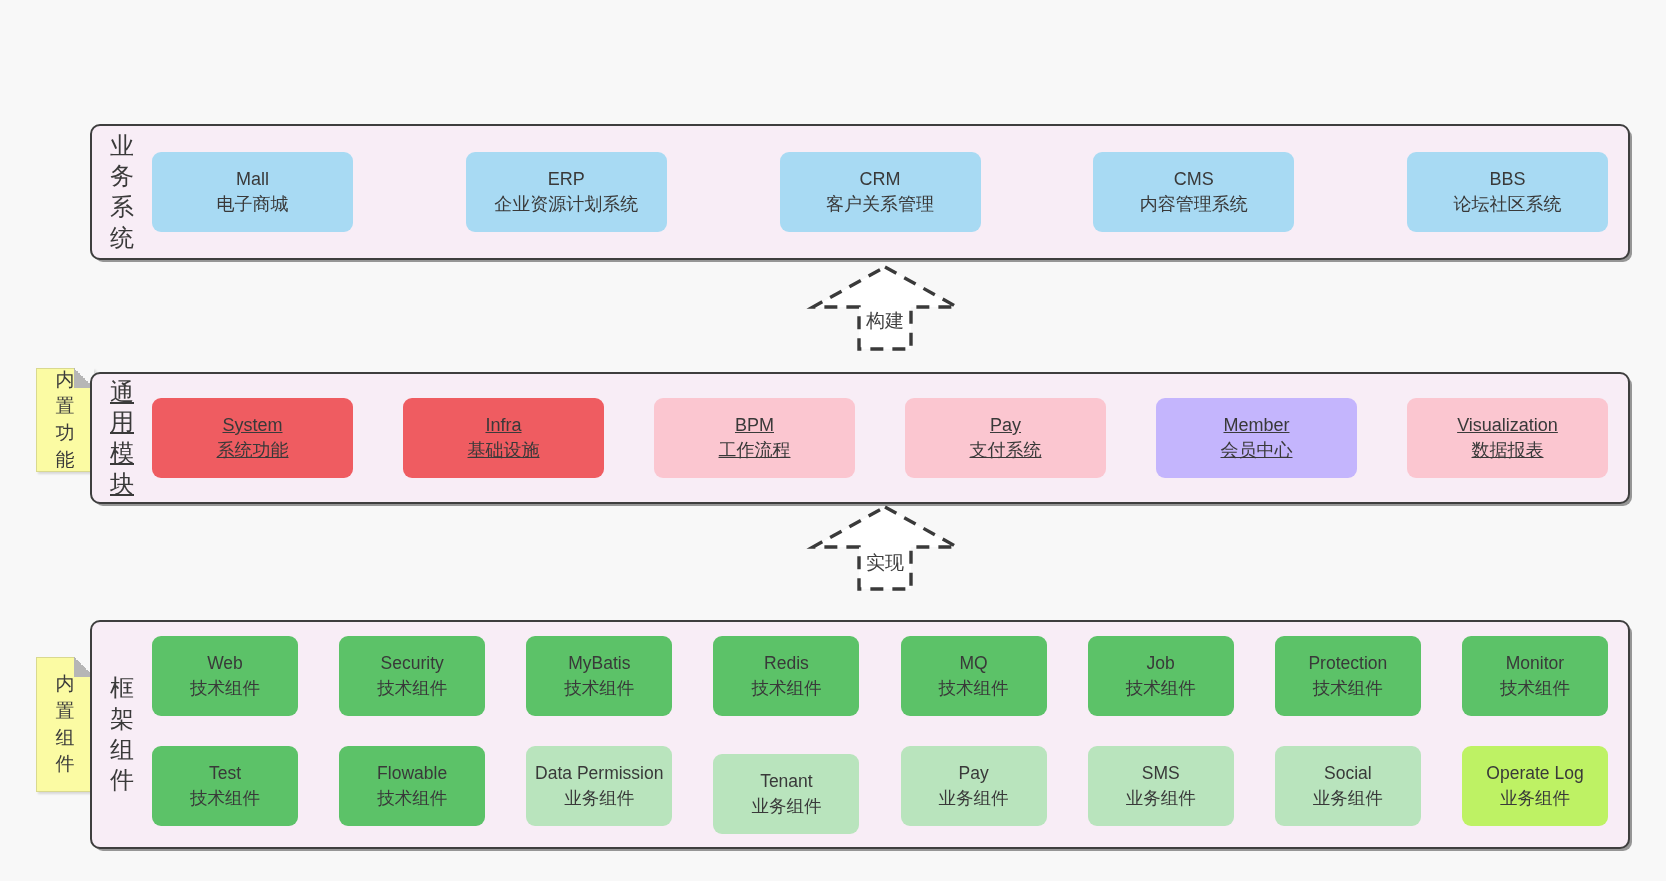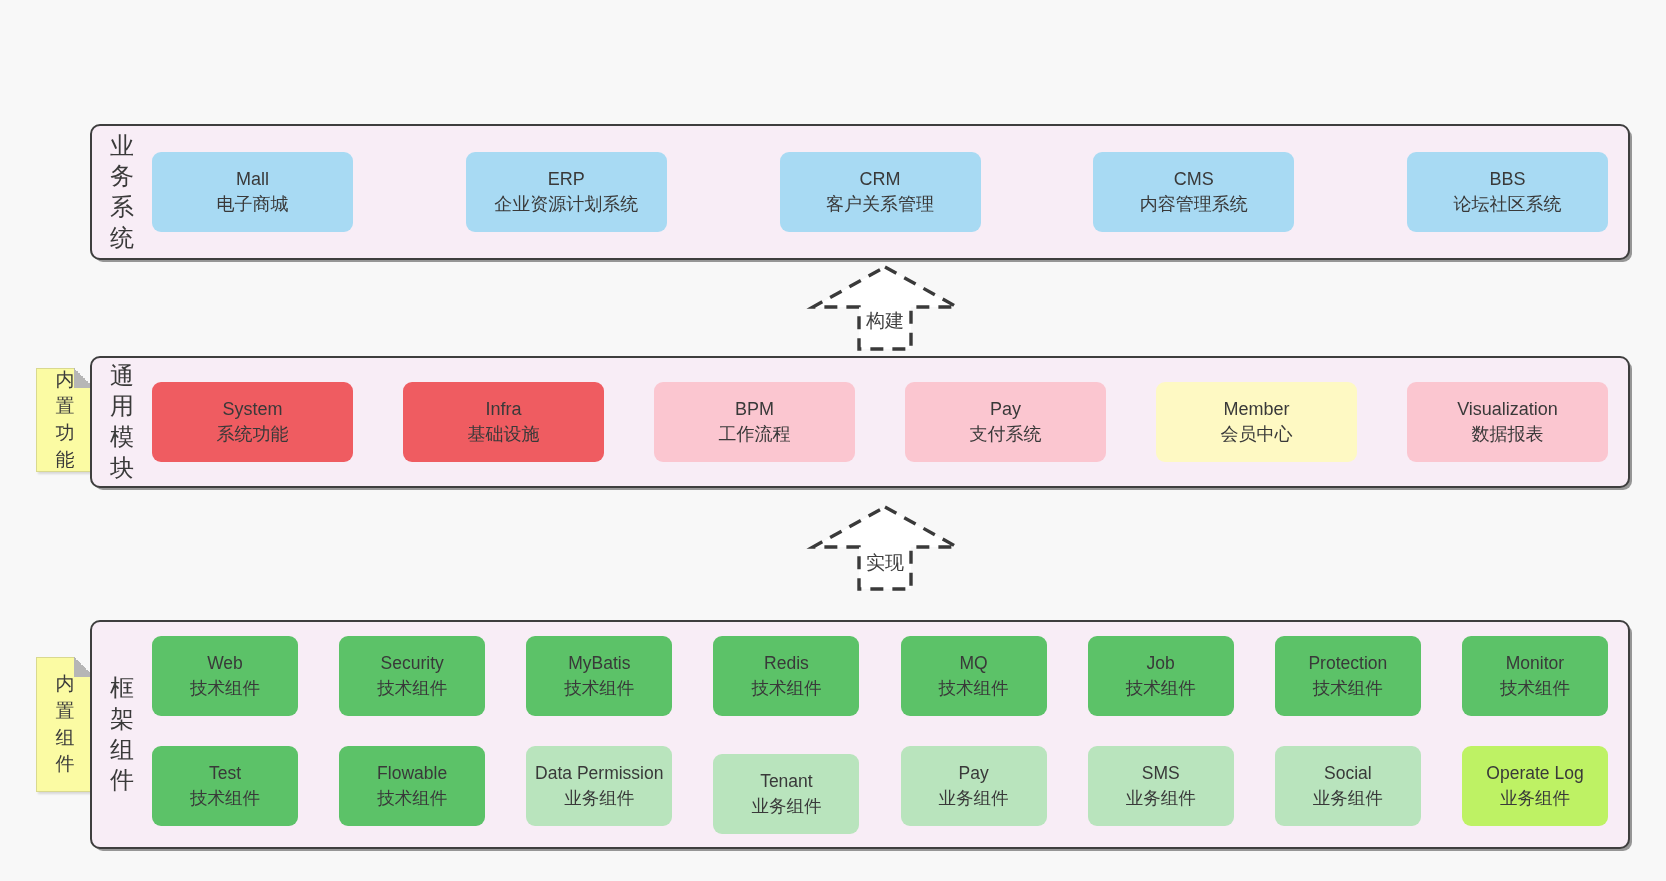--- a/index.html
+++ b/index.html
@@ -15,21 +15,21 @@
 
   
   .layer{
     position:absolute;left:90px;width:1536px;
     border:2px solid #3e3e3e;border-radius:10px;
     box-shadow:3px 3px 0 -1px rgba(70,70,70,.55);
     display:flex;align-items:stretch;
     z-index:2;
   }
   .layer-0{top:124px;height:132px;}
-  .layer-1{top:356px;height:128px;}
+  .layer-1{top:372px;height:128px;text-decoration:underline;}
   .layer-2{top:620px;height:225px;}
 
   .layer-label{
     width:60px;flex:0 0 60px;
     display:flex;align-items:center;justify-content:center;
   }
   .vtext{
     display:inline-block;width:1.12em;
     word-break:break-all;text-align:center;
     font-size:24px;line-height:1.28;color:#3a3a3a;
@@ -155,21 +155,21 @@
             <span class="box-sub">基础设施</span>
           </div>
           <div class="box" style="background: rgb(251, 198, 208);">
             <span class="box-title">BPM</span>
             <span class="box-sub">工作流程</span>
           </div>
           <div class="box" style="background: rgb(251, 198, 208);">
             <span class="box-title">Pay</span>
             <span class="box-sub">支付系统</span>
           </div>
-          <div class="box" style="background: #fef9c3;">
+          <div class="box" style="background: #c4b5fd;">
             <span class="box-title">Member</span>
             <span class="box-sub">会员中心</span>
           </div>
           <div class="box" style="background: rgb(251, 198, 208);">
             <span class="box-title">Visualization</span>
             <span class="box-sub">数据报表</span>
           </div>
         </div>
       </div>
   </section>

